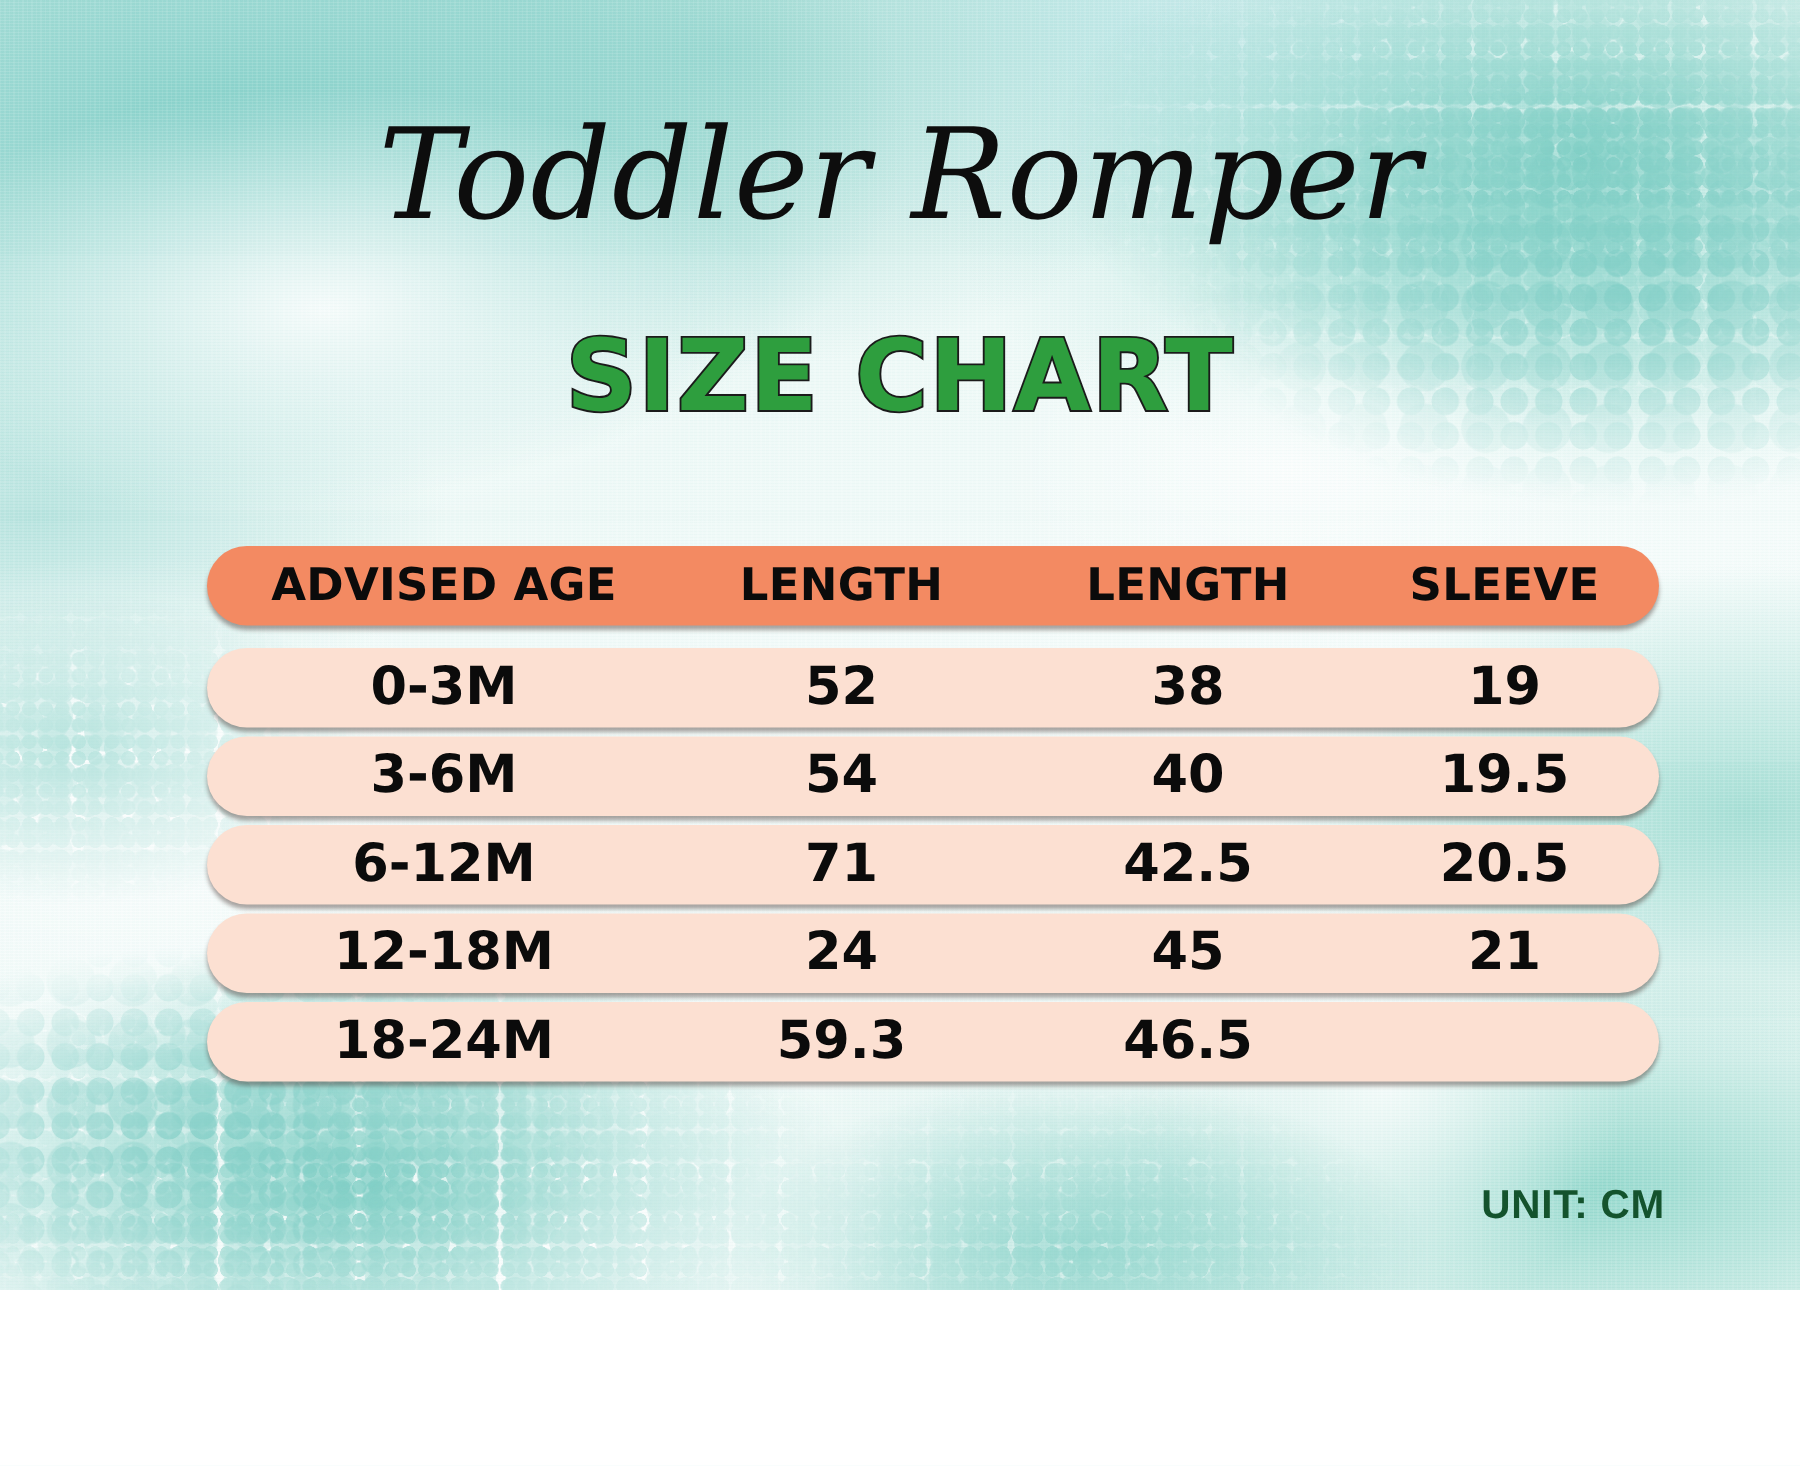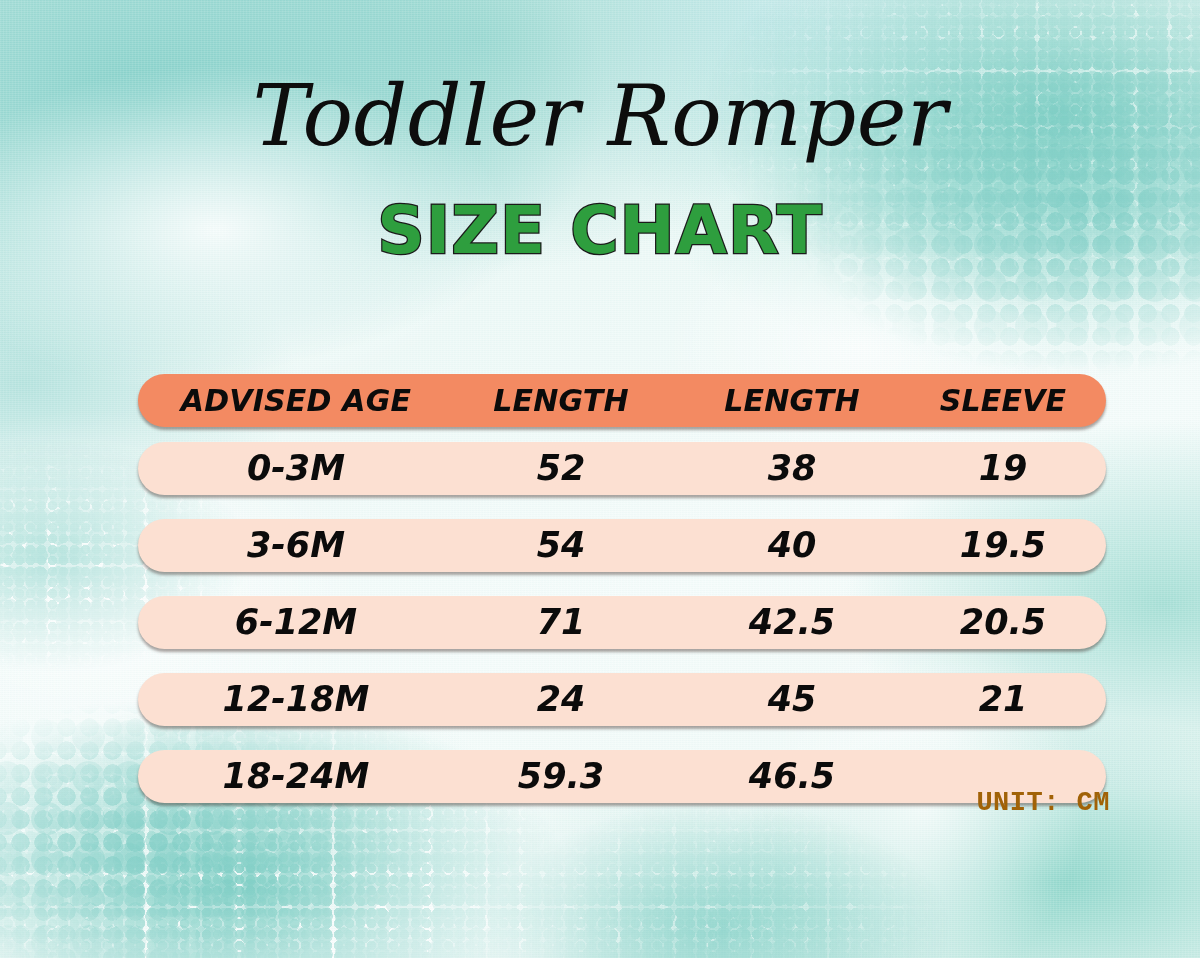--- a/index.html
+++ b/index.html
@@ -9,21 +9,21 @@
   body {
     width: 1200px;
     height: 977px;
     overflow: hidden;
     font-family: "Liberation Sans", sans-serif;
   }
 
   #poster {
     position: relative;
     width: 1200px;
-    height: 958px;
+    height: 860px;
     overflow: hidden;
     background: #f2fbfa;
   }
 
   
   .bg-layer {
     position: absolute;
     inset: 0;
     pointer-events: none;
   }
@@ -106,48 +106,47 @@
     font-weight: 400;
     font-size: 84px;
     line-height: 1.0;
     color: #0d0d0d;
     letter-spacing: 0.5px;
     white-space: nowrap;
   }
 
   .subtitle {
     position: absolute;
-    top: 198px;
+    top: 218px;
     left: 0;
     width: 1200px;
     text-align: center;
     font-family: "DejaVu Sans", "Liberation Sans", sans-serif;
     font-weight: 700;
     font-size: 66px;
     line-height: 1.0;
     letter-spacing: 1px;
     color: #2e9e3e;
     -webkit-text-stroke: 2.5px #1b1b1b;
     paint-order: stroke fill;
     white-space: nowrap;
   }
 
   
   .table {
     position: absolute;
     left: 138px;
-    top: 374px;
+    top: 364px;
     width: 968px;
-    font-style: italic;
   }
   .row {
     position: relative;
     height: 53px;
     border-radius: 27px;
-    margin-bottom: 24px;
+    margin-bottom: 6px;
     box-shadow: 0 3px 3px rgba(60,40,35,0.42);
     display: flex;
     align-items: center;
   }
   .row.header {
     background: #f38a62;
     margin-bottom: 15px;
   }
   .row.data {
     background: #fce0d2;
@@ -176,25 +175,25 @@
   .c-width  { width: 230px; }
   .c-length { width: 232px; text-align: center; }
   .c-sleeve { width: 190px; }
 
   .unit {
     position: absolute;
     top: 788px;
     left: 0;
     width: 1110px;
     text-align: right;
-    font-family: Liberation Mono, monospace;
+    font-family: Liberation Sans, sans-serif;
     font-weight: 700;
     font-size: 27px;
     letter-spacing: 0.5px;
-    color: #a16207;
+    color: #14532d;
     white-space: nowrap;
   }
 </style>
 </head>
 <body>
 
 <div id="poster">
 
   <div class="bg-layer bg-base"></div>
   <div class="bg-layer bg-wash2"></div>

